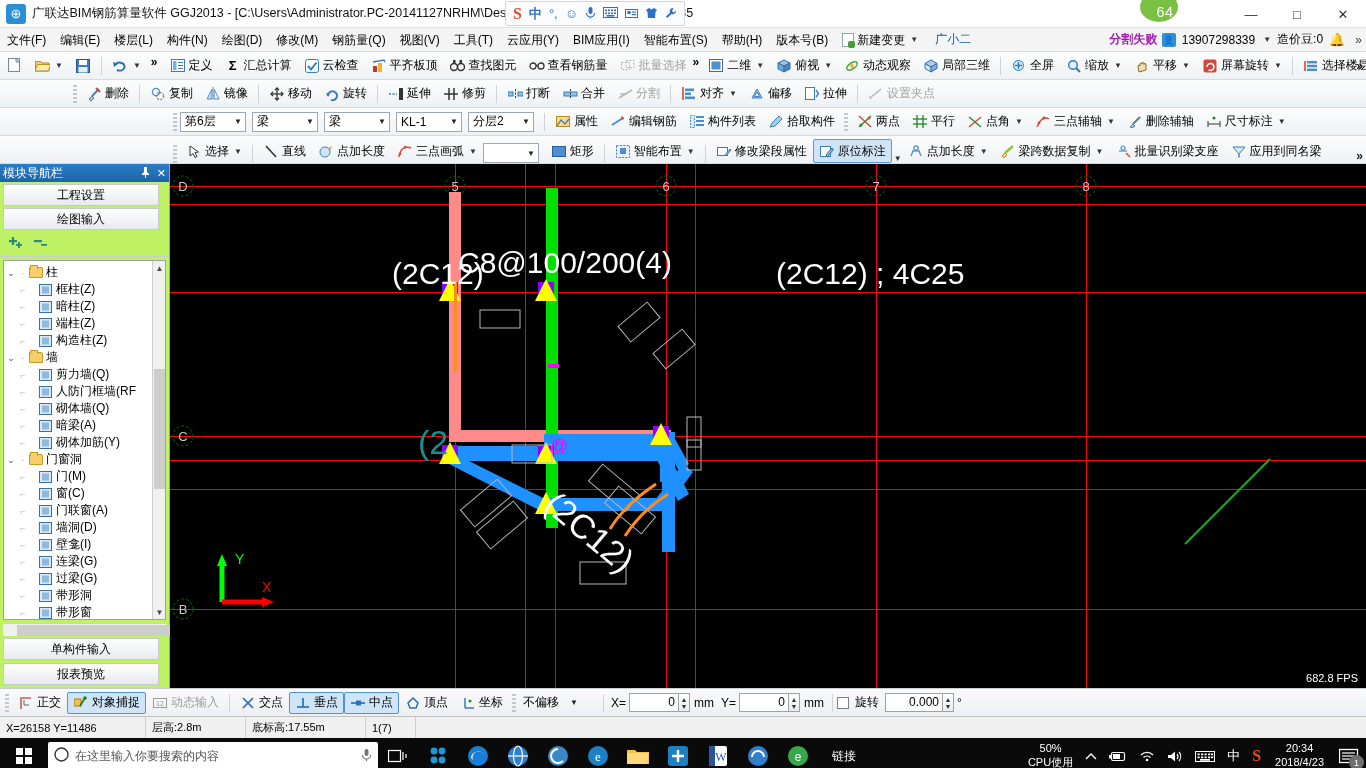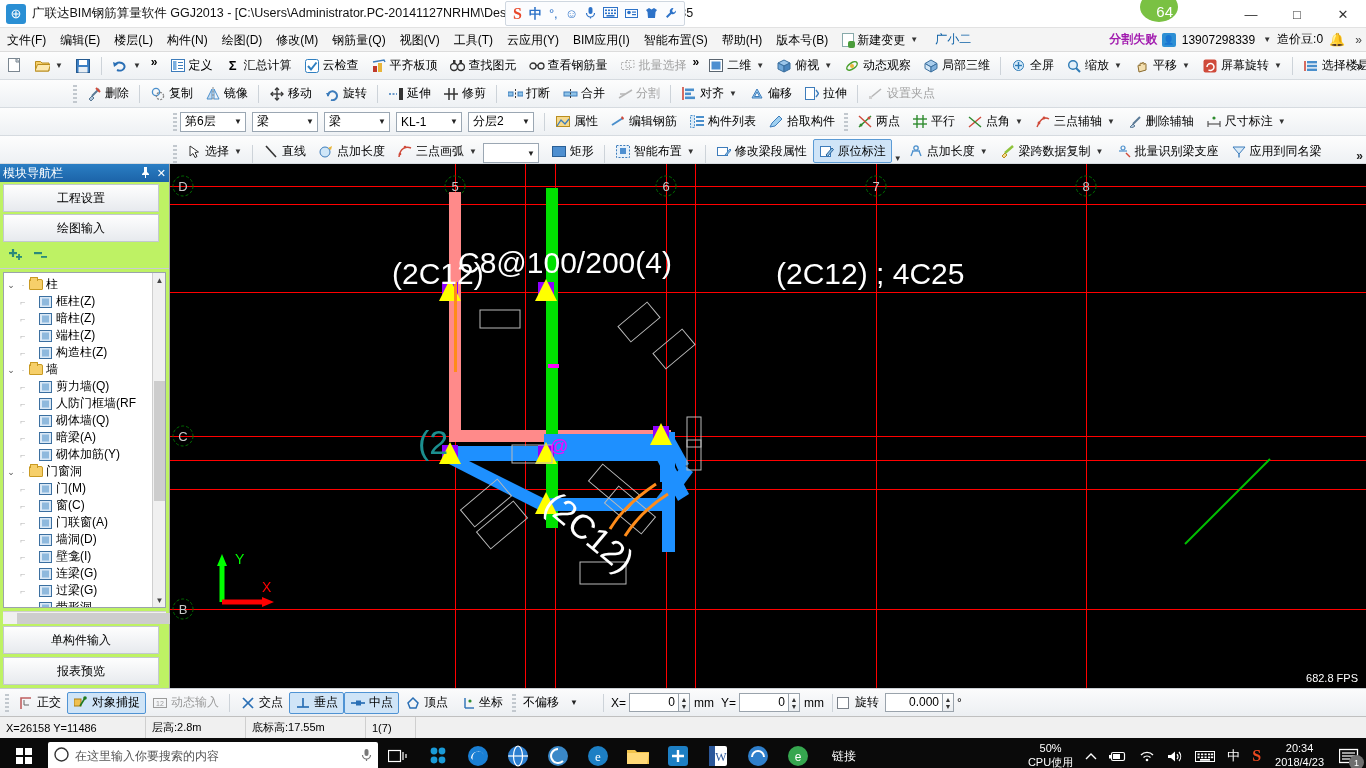--- a/index.html
+++ b/index.html
@@ -84,21 +84,21 @@
   .main { display:flex; height:524px; }
 
   
   .leftpanel { width:170px; background:#bef264; border-right:1px solid #a0a0a0; display:flex; flex-direction:column;}
   .lp-title {
     height:18px; background:linear-gradient(to bottom,#2a7ec4,#1c63a8); color:#fff; font-size:12px;
     display:flex; align-items:center; padding-left:3px; position:relative;
   }
   .lp-title .acts { position:absolute; right:3px; display:flex; gap:7px; font-size:11px;}
   .lp-btn {
-    height:28px; background:linear-gradient(to bottom,#fefefe,#e7eaee); border:1px solid #c3c9cf;
+    height:22px; background:linear-gradient(to bottom,#fefefe,#e7eaee); border:1px solid #c3c9cf;
     margin:2px 10px 0 3px; display:flex; align-items:center; justify-content:center; font-size:12px;
   }
   .lp-tools { height:24px; display:flex; align-items:center; gap:8px; padding-left:8px; border-bottom:1px solid #c8cdd2; margin-top:3px;}
   .tree {
     flex:1; background:#fff; border:1px solid #9aa3ac; margin:3px; overflow:hidden; position:relative;
     font-family:"Liberation Sans",sans-serif;
   }
   .tree-inner { padding:3px 0 0 0; }
   .tnode { display:flex; align-items:center; height:17px; font-size:12px; white-space:nowrap; }
   .tnode .tw { width:14px; text-align:center; font-size:9px; color:#555; flex:none;}

